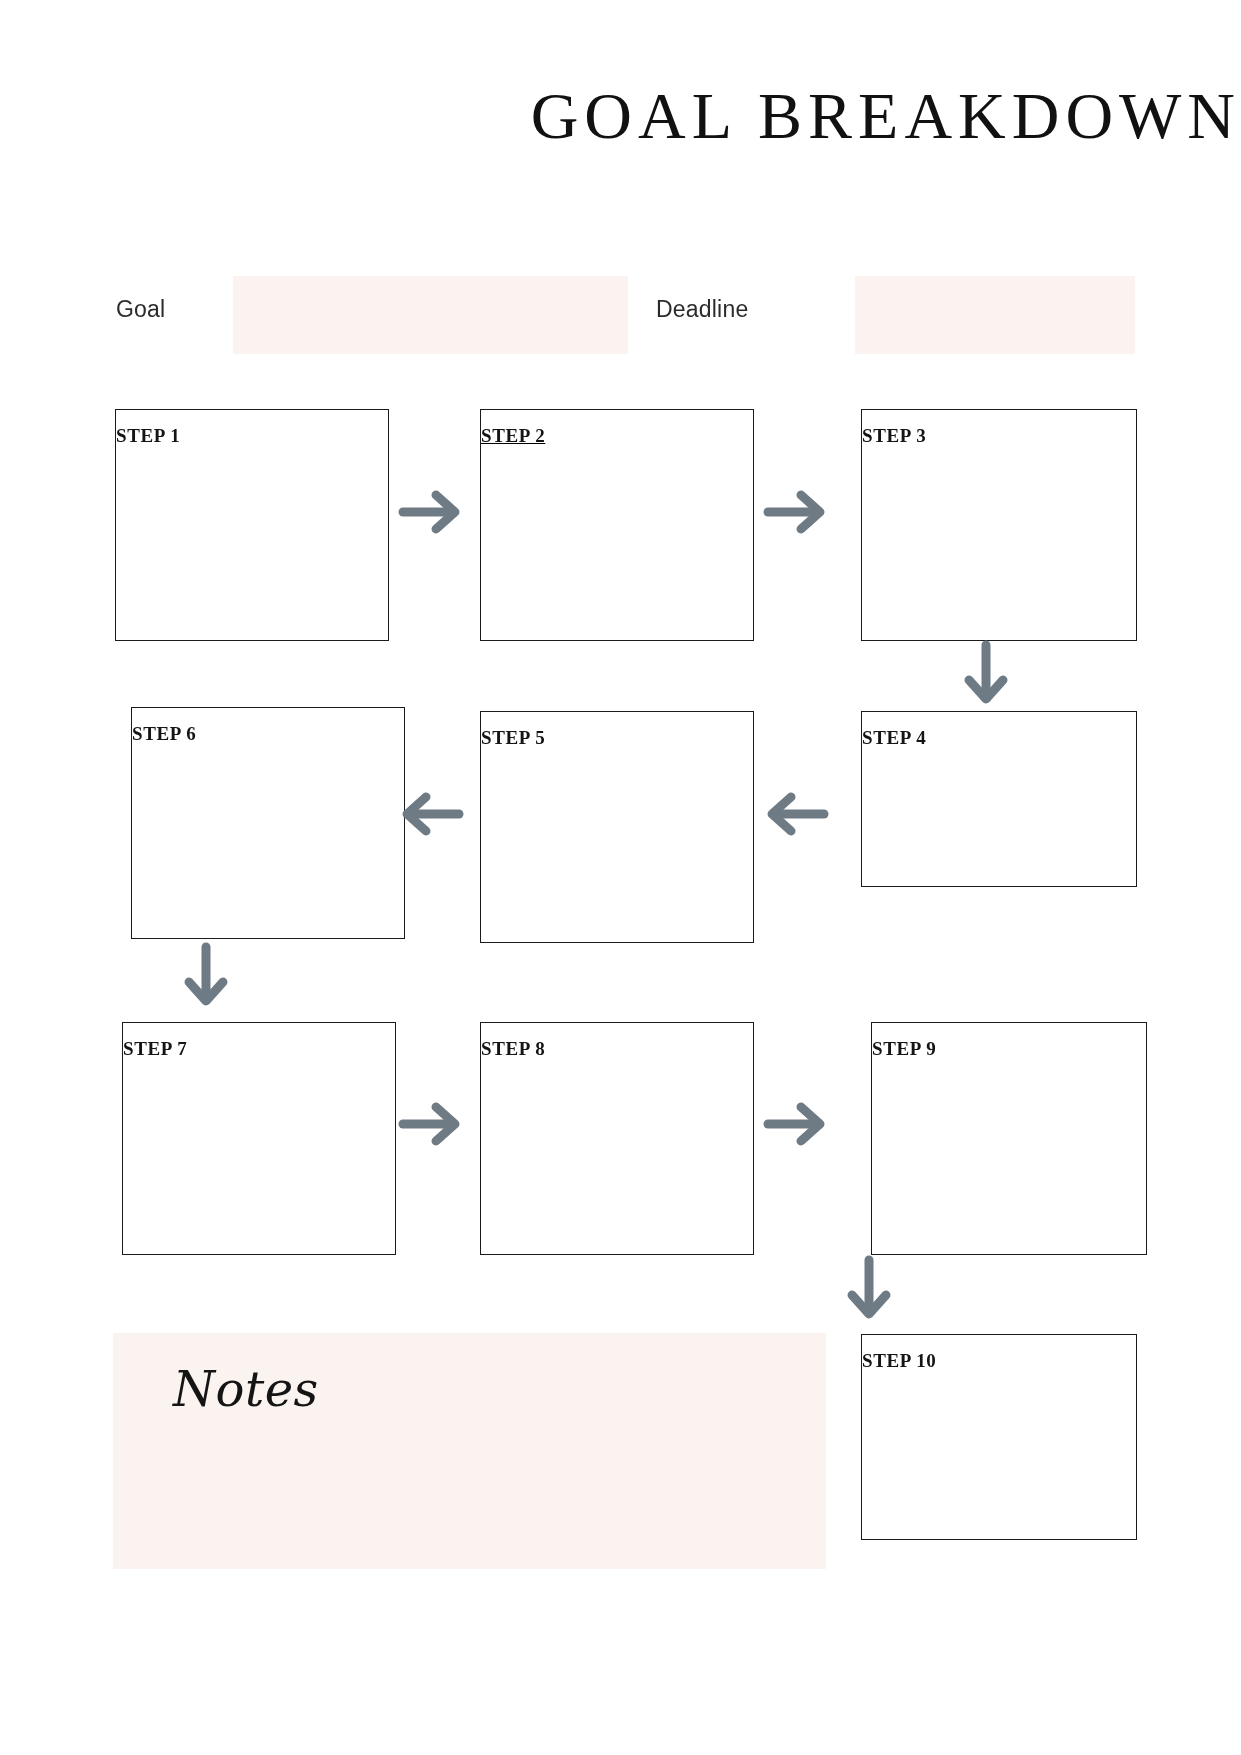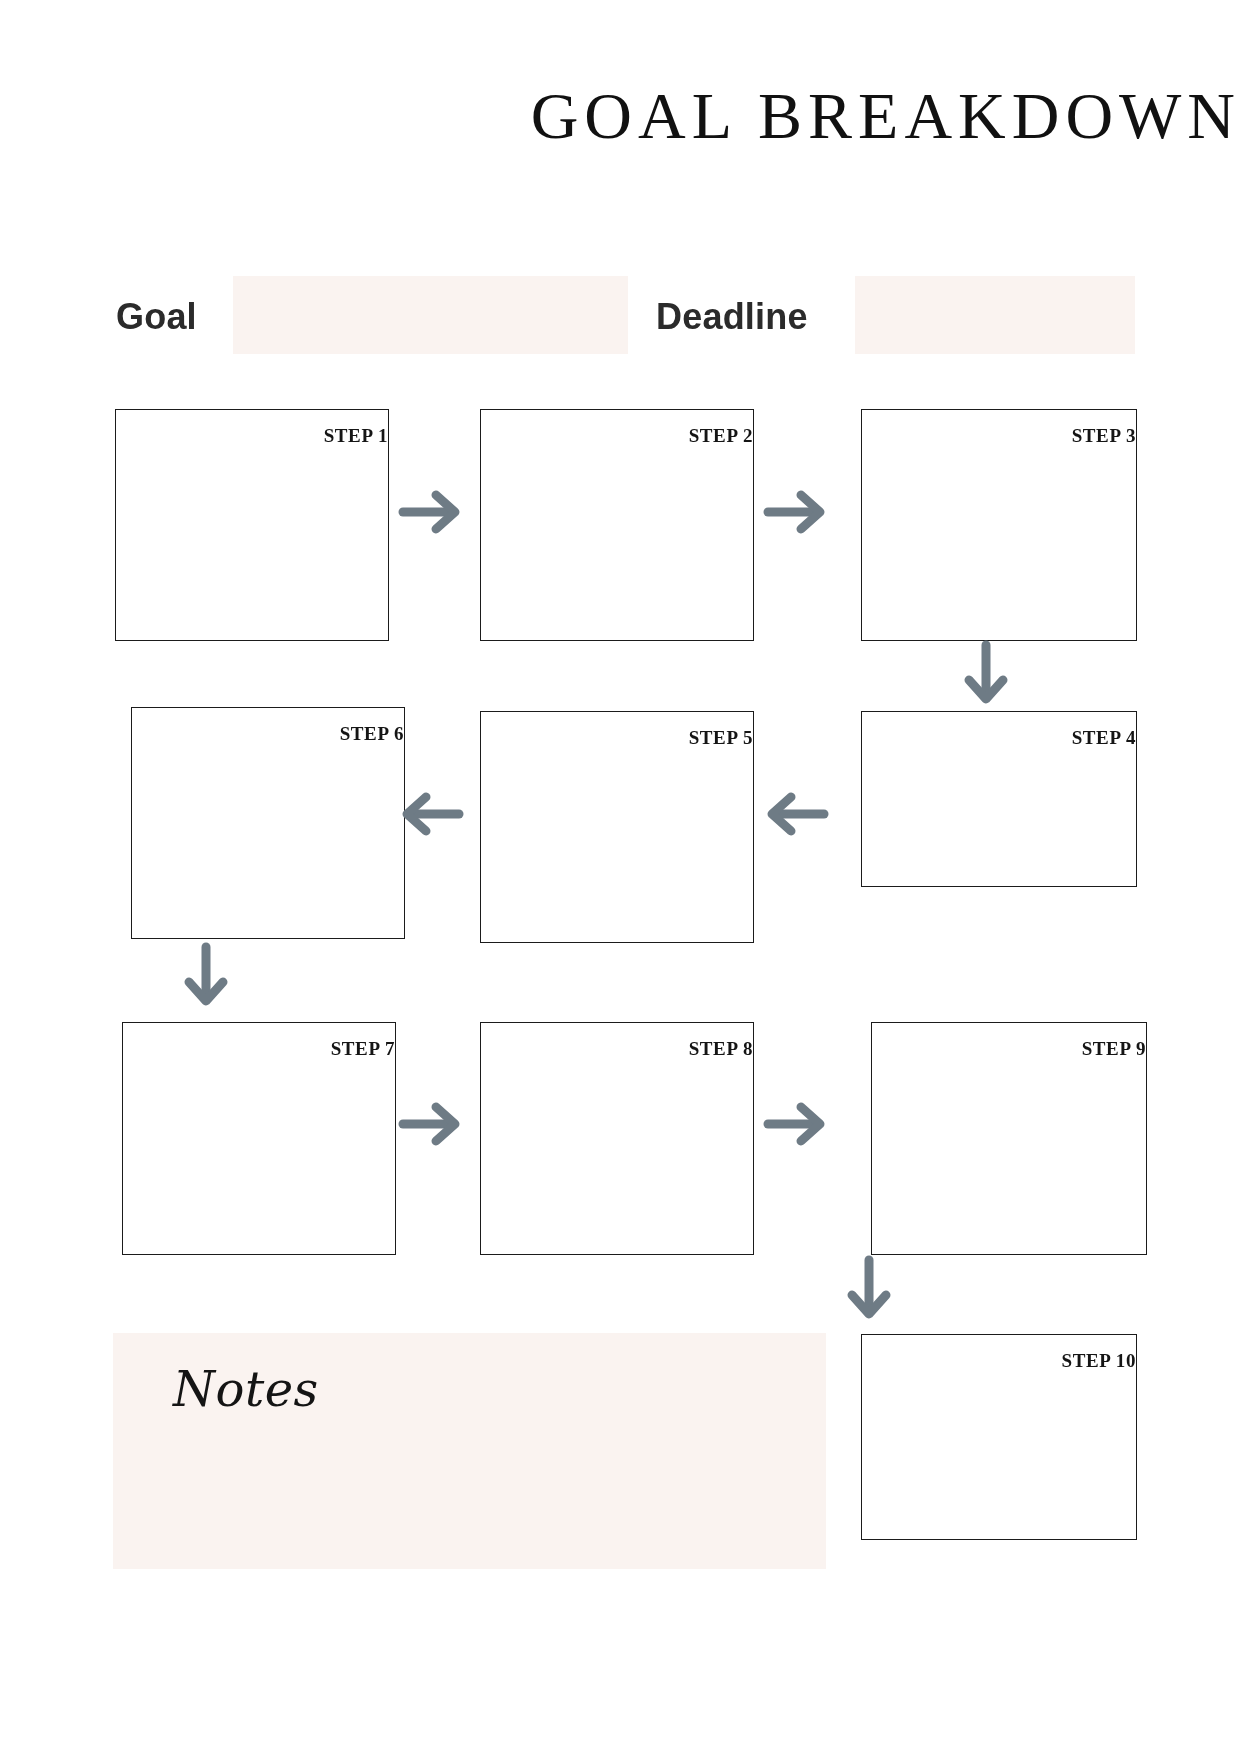--- a/index.html
+++ b/index.html
@@ -26,22 +26,22 @@
     letter-spacing: 6px;
     color: #111111;
     font-weight: 400;
     white-space: nowrap;
   }
 
   
   .meta-label {
     position: absolute;
     font-family: "Liberation Sans", sans-serif;
-    font-weight: 700;
-    font-size: 36px;
+    font-weight: 400;
+    font-size: 23px;
     color: #2b2b2b;
     letter-spacing: 0.2px;
     white-space: nowrap;
   }
   #goal-label   { left: 116px; top: 296px; }
   #deadline-label { left: 656px; top: 296px; text-align: center; }
 
   .meta-field {
     position: absolute;
     background: #faf3f0;
@@ -56,21 +56,21 @@
   #deadline-field { left: 855px; top: 276px; width: 280px; height: 78px; }
 
   
   .step-box {
     position: absolute;
     border: 1.6px solid #1b1b1b;
     background: #ffffff;
   }
   .step-box .step-title {
     display: block;
-    text-align: right;
+    text-align: left;
     font-family: "Liberation Serif", serif;
     font-weight: 700;
     font-size: 19px;
     letter-spacing: 0.6px;
     color: #151515;
     margin-top: 15px;
   }
   .step-box .step-writing {
     display: block;
     width: 100%;
@@ -80,21 +80,21 @@
     resize: none;
     background: transparent;
     font-family: "Liberation Sans", sans-serif;
     font-size: 18px;
     color: #222;
     padding: 4px 12px;
   }
 
   
   #step-1  { left: 115px; top: 409px;  width: 274px; height: 232px; }
-  #step-2  { left: 480px; top: 409px;  width: 274px; height: 232px; }
+  #step-2  { left: 480px; top: 409px;  width: 274px; height: 232px; text-decoration: underline; }
   #step-3  { left: 861px; top: 409px;  width: 276px; height: 232px; }
   
   #step-6  { left: 115px; top: 707px;  width: 274px; height: 232px; margin-left: 16px; }
   #step-5  { left: 480px; top: 711px;  width: 274px; height: 232px; }
   #step-4  { left: 861px; top: 711px;  width: 276px; height: 176px; }
   
   #step-7  { left: 122px; top: 1022px; width: 274px; height: 233px; }
   #step-8  { left: 480px; top: 1022px; width: 274px; height: 233px; }
   #step-9  { left: 861px; top: 1022px; width: 276px; height: 233px; margin-left: 10px; }
   

